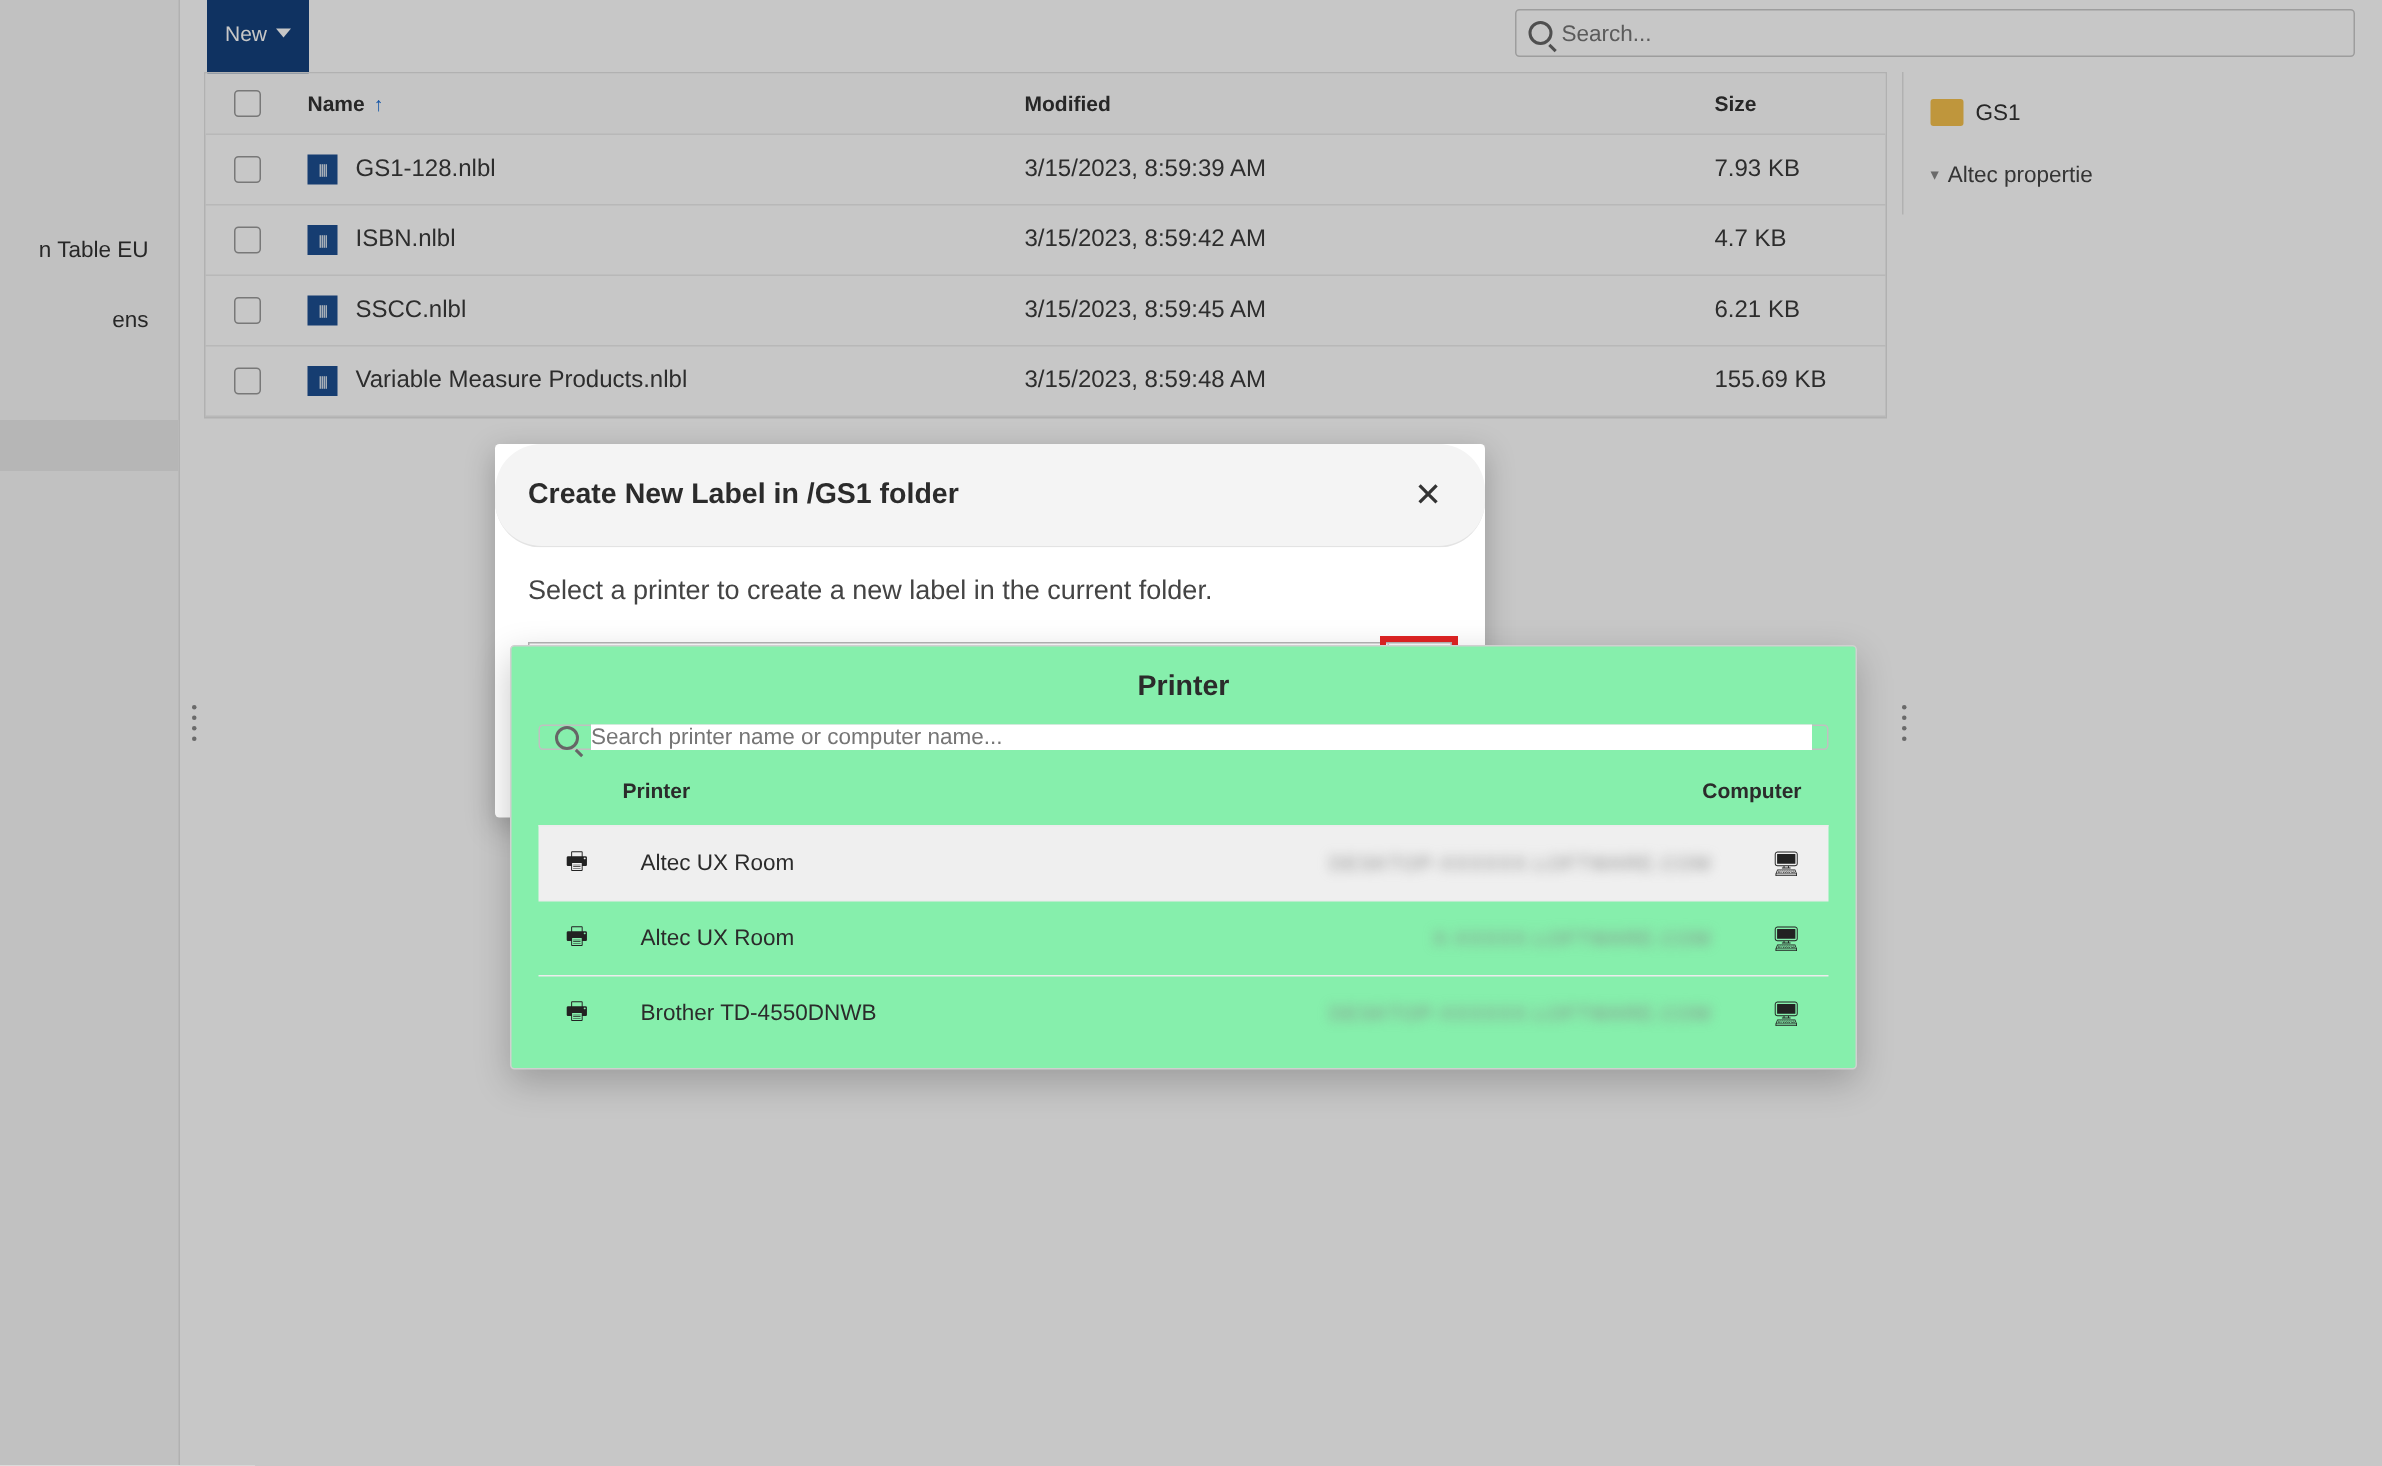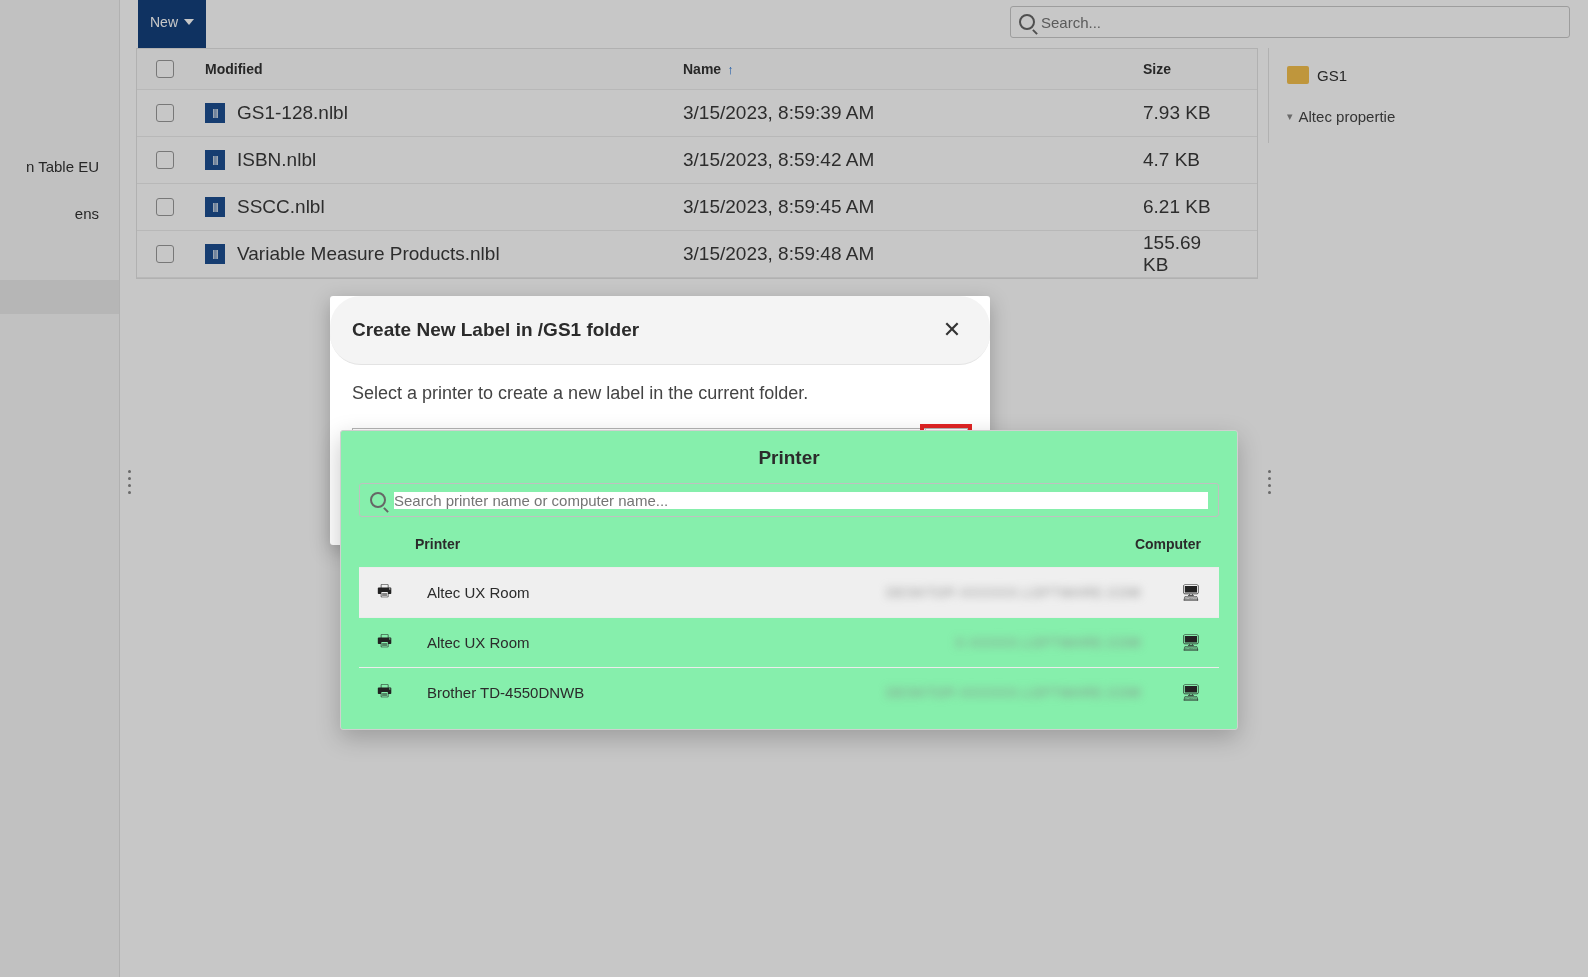--- a/index.html
+++ b/index.html
@@ -96,21 +96,21 @@
     border-bottom: 1px solid #ececec;
   }
   .thead {
     background: #fdfdfd;
     height: 41px;
     font-weight: 600;
     color: #333;
   }
   .thead .cell { padding: 0 12px; display:flex; align-items:center; gap:6px;}
   .trow { height: 47px; }
-  .trow .cell { padding: 0 12px; display:flex; align-items:center; gap:12px; color:#3a3a3a; font-size:19px;}
+  .trow .cell { padding: 0 12px; display:flex; align-items:center; gap:12px; color:#3a3a3a; font-size:16px;}
   .chk {
     width: 18px; height: 18px; border: 1.5px solid #9a9a9a; border-radius: 3px; background:#fff;
     margin: 0 auto;
   }
   .file-ico {
     width: 20px; height: 20px; background:#1d4f91; display:flex;align-items:center;justify-content:center;
   }
   .file-ico::after { content:"||||"; color:#fff; font-size:9px; letter-spacing:-1px; }
   .sort-arrow { color:#1d6fd6; font-size:13px; }
 
@@ -189,21 +189,21 @@
     box-shadow: 0 8px 24px rgba(0,0,0,0.22);
     z-index: 30;
     padding: 16px 0 0 0;
   }
   .dd-title { text-align:center; font-size:19px; font-weight:600; color:#2b2b2b; margin-bottom:14px; }
   .dd-search {
     margin: 0 18px;
     display:flex; align-items:center;
     border: 1px solid #c0c0c0;
     border-radius: 3px;
-    height: 34px;
+    height: 17px;
     padding: 0 10px;
     gap: 8px;
   }
   .dd-search input { border:none;outline:none;flex:1;font-size:15px;color:#555; }
   .dd-head, .dd-row {
     display: grid;
     grid-template-columns: 50px 1fr 280px 60px;
     align-items: center;
     padding: 0 18px;
     height: 50px;
@@ -249,25 +249,25 @@
     <span class="mag-ico"></span>
     <input type="text" placeholder="Search..." style="">
   </div>
 </div>
 
 <div class="table-wrap">
   <div class="thead">
     <div class="cell">
         <div class="chk"></div>
       </div>
-    <div class="cell">Modified</div>
     <div class="cell">
       <span>Name</span>
       <span class="sort-arrow">↑</span>
     </div>
+    <div class="cell">Modified</div>
     <div class="cell">Size</div>
     <div></div>
   </div>
   <div id="table-body">
       <div class="trow">
         <div class="cell">
           <div class="chk"></div>
         </div>
         <div class="cell">
           <div class="file-ico"></div>

